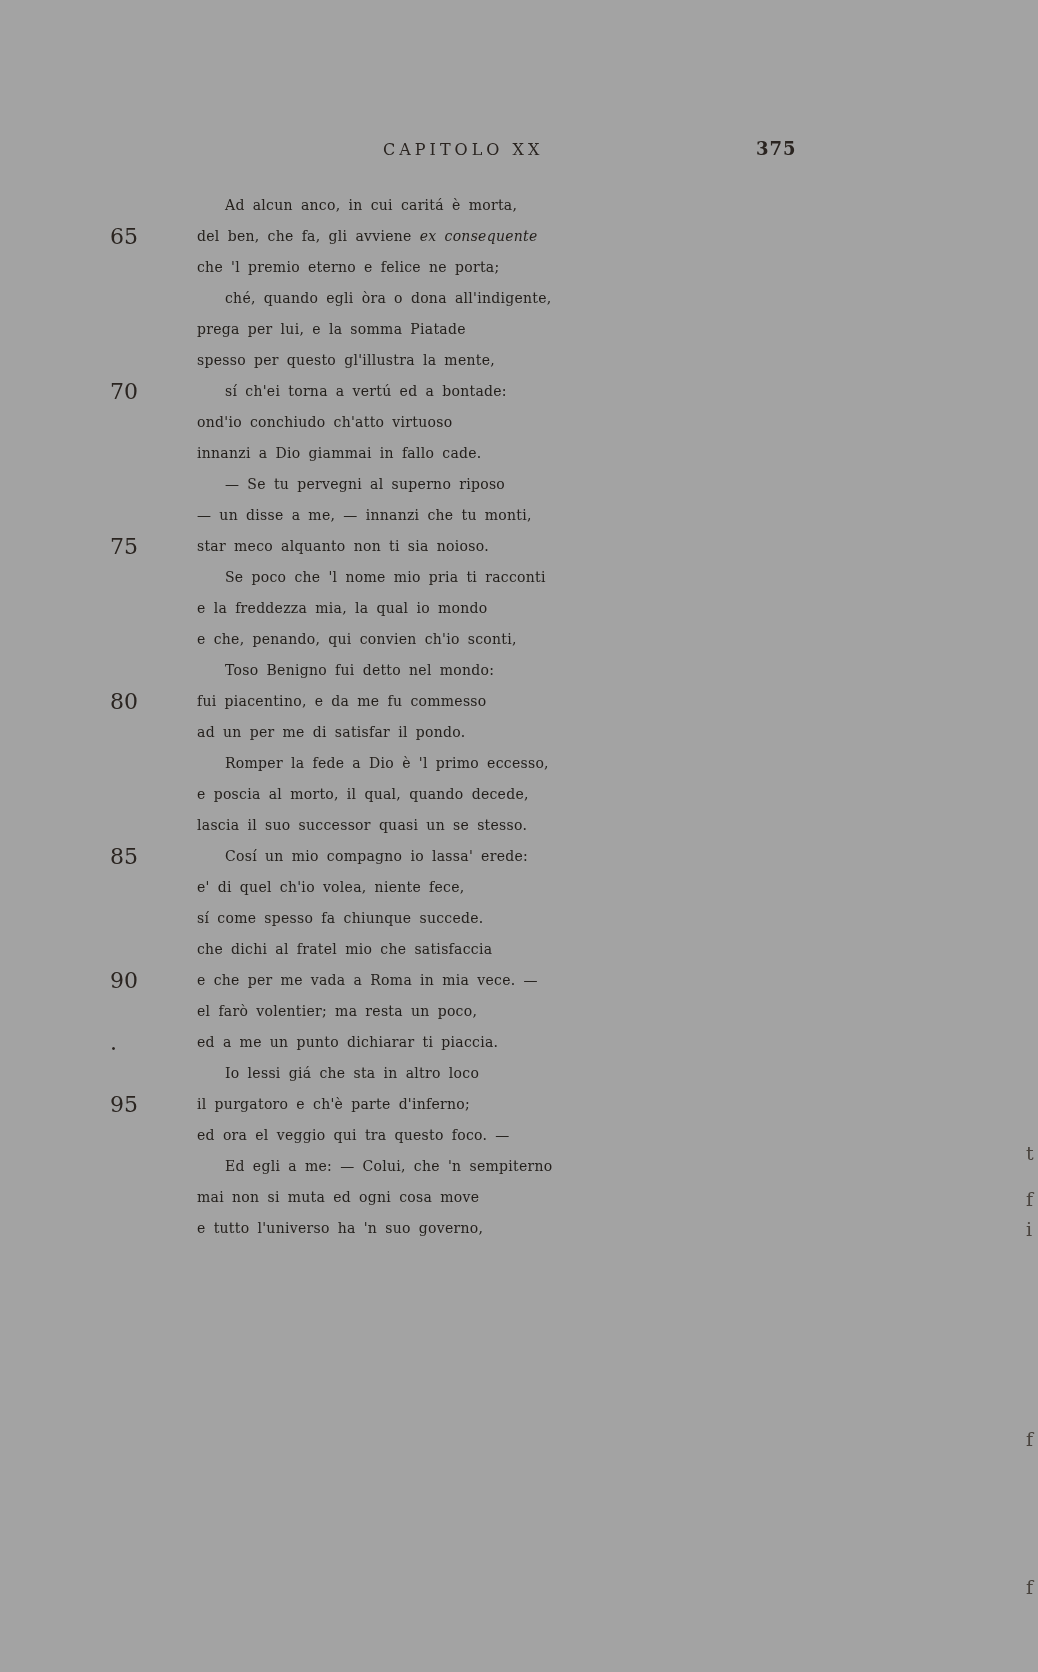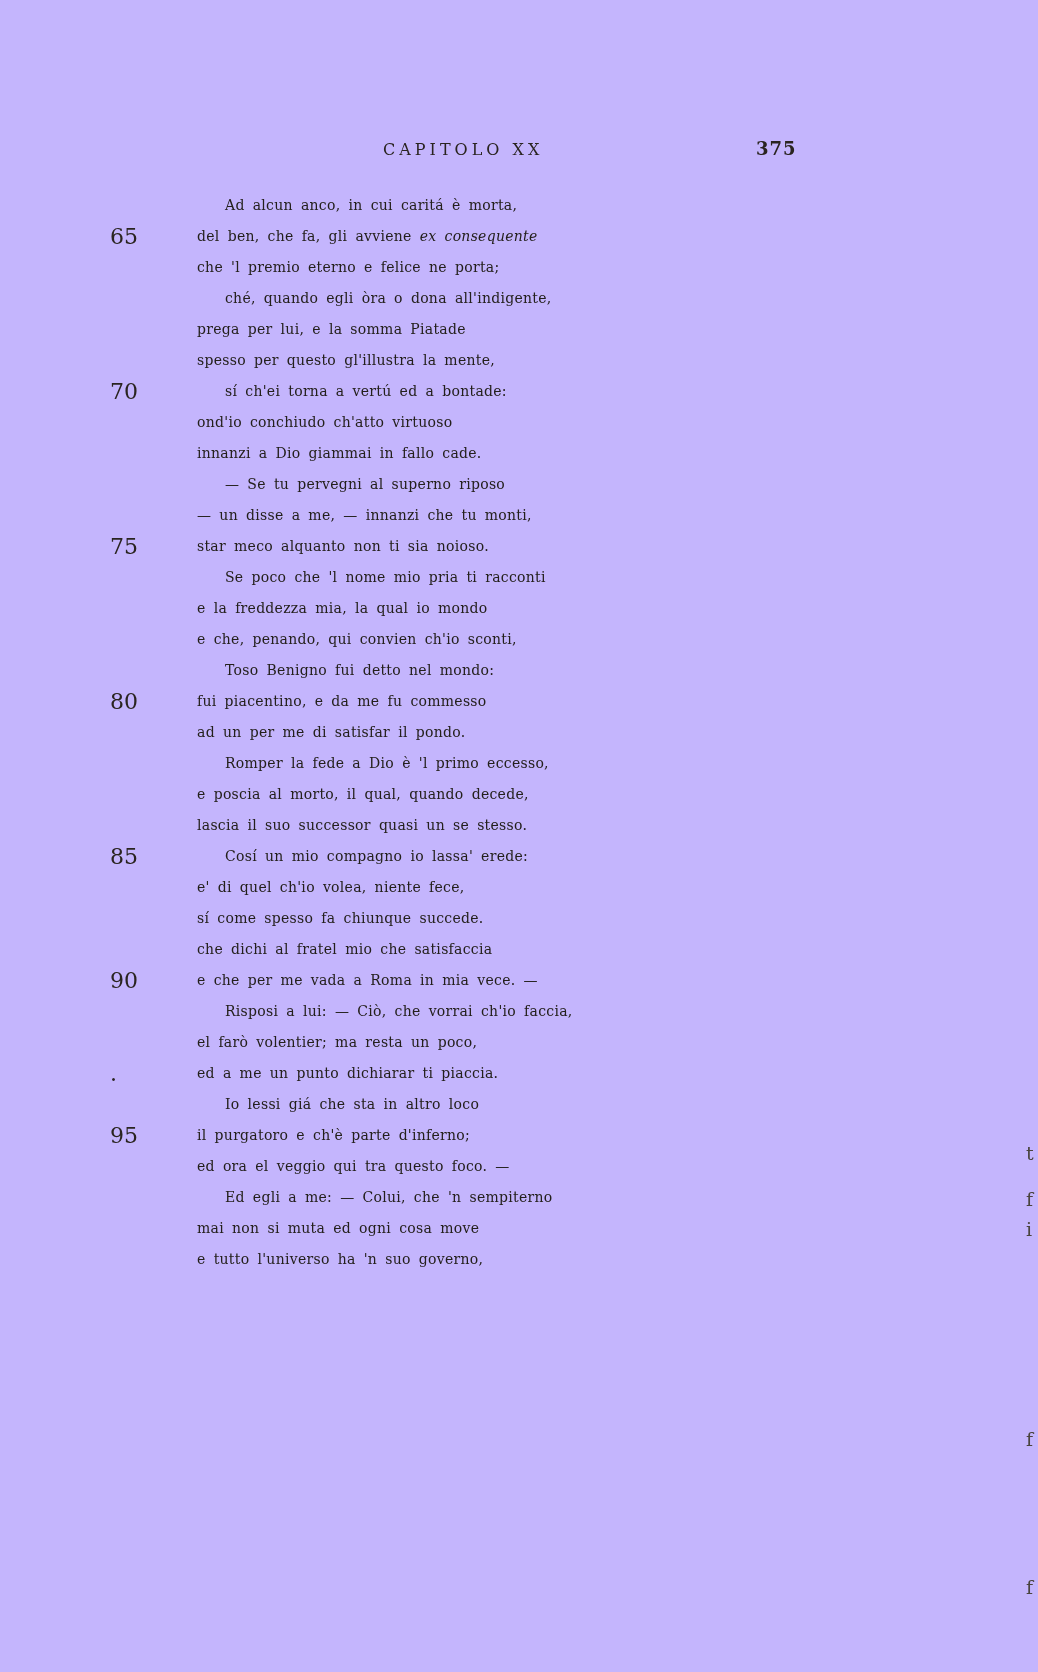--- a/index.html
+++ b/index.html
@@ -5,21 +5,21 @@
   html, body {
     margin: 0;
     padding: 0;
     background: #e8e6e0;
   }
   .book-page {
     position: relative;
     width: 1038px;
     height: 1672px;
     margin: 0 auto;
-    background: #c4b5fd;
+    background: #a3a3a3;
     overflow: hidden;
     font-family: "DejaVu Serif", "Liberation Serif", serif;
     color: #2a2420;
   }
   .running-head {
     position: absolute;
     top: 138px;
     left: 0;
     width: 1038px;
     height: 26px;
@@ -194,24 +194,20 @@
         <span class="text"><span>sí come spesso fa chiunque succede.</span></span>
       </div>
       <div class="line">
         <span class="num"></span>
         <span class="text"><span>che dichi al fratel mio che satisfaccia</span></span>
       </div>
       <div class="line">
         <span class="num">90</span>
         <span class="text"><span>e che per me vada a Roma in mia vece. —</span></span>
       </div>
-      <div class="line indent">
-        <span class="num"></span>
-        <span class="text"><span>Risposi a lui: — Ciò, che vorrai ch'io faccia,</span></span>
-      </div>
       <div class="line">
         <span class="num"></span>
         <span class="text"><span>el farò volentier; ma resta un poco,</span></span>
       </div>
       <div class="line">
         <span class="num">.</span>
         <span class="text"><span>ed a me un punto dichiarar ti piaccia.</span></span>
       </div>
       <div class="line indent">
         <span class="num"></span>

